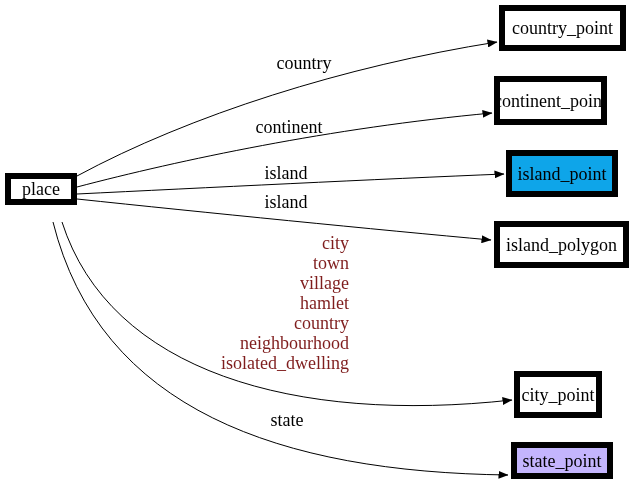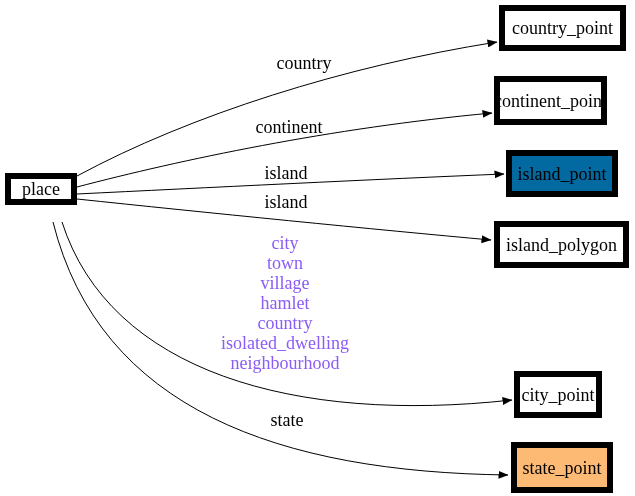--- a/index.html
+++ b/index.html
@@ -68,52 +68,52 @@
   <div id="node-layer">
       <div class="node" style="left: 5px; top: 173px; width: 72px; height: 32px; border-color: rgb(0, 0, 0); background: rgb(255, 255, 255); color: rgb(0, 0, 0);">
         <span>place</span>
       </div>
       <div class="node" style="left: 499px; top: 5px; width: 127px; height: 46px; border-color: rgb(0, 0, 0); background: rgb(255, 255, 255); color: rgb(0, 0, 0);">
         <span>country_point</span>
       </div>
       <div class="node" style="left: 494px; top: 76px; width: 113px; height: 49px; border-color: rgb(0, 0, 0); background: rgb(255, 255, 255); color: rgb(0, 0, 0);">
         <span>continent_point</span>
       </div>
-      <div class="node" style="left: 506px; top: 150px; width: 112px; height: 47px; border-color: rgb(0, 0, 0); background: #0369a1; color: rgb(0, 0, 0);">
+      <div class="node" style="left: 506px; top: 150px; width: 112px; height: 47px; border-color: rgb(0, 0, 0); background: #0ea5e9; color: rgb(0, 0, 0);">
         <span>island_point</span>
       </div>
       <div class="node" style="left: 494px; top: 221px; width: 135px; height: 47px; border-color: rgb(0, 0, 0); background: rgb(255, 255, 255); color: rgb(0, 0, 0);">
         <span>island_polygon</span>
       </div>
       <div class="node" style="left: 514px; top: 371px; width: 88px; height: 47px; border-color: rgb(0, 0, 0); background: rgb(255, 255, 255); color: rgb(0, 0, 0);">
         <span>city_point</span>
       </div>
-      <div class="node" style="left: 511px; top: 442px; width: 102px; height: 51px; border-color: rgb(0, 0, 0); background: #fdba74; color: rgb(0, 0, 0);">
+      <div class="node" style="left: 511px; top: 442px; width: 102px; height: 37px; border-color: rgb(0, 0, 0); background: #c4b5fd; color: rgb(0, 0, 0);">
         <span>state_point</span>
       </div>
     </div>
   <div id="label-layer">
       <div class="edge-label" style="left: 288px; top: 63px; color: rgb(0, 0, 0); margin-left: 16px;">
         <div>country</div>
       </div>
       <div class="edge-label" style="left: 289px; top: 127px; color: rgb(0, 0, 0);">
         <div>continent</div>
       </div>
       <div class="edge-label" style="left: 286px; top: 173px; color: rgb(0, 0, 0);">
         <div>island</div>
       </div>
       <div class="edge-label" style="left: 286px; top: 202px; color: rgb(0, 0, 0);">
         <div>island</div>
       </div>
-      <div class="edge-label" style="left: 285px; top: 303px; color: #8b5cf6;">
+      <div class="edge-label" style="left: 285px; top: 303px; color: #7f1d1d; text-align: right;">
         <div>city</div>
         <div>town</div>
         <div>village</div>
         <div>hamlet</div>
         <div>country</div>
+        <div>neighbourhood</div>
         <div>isolated_dwelling</div>
-        <div>neighbourhood</div>
       </div>
       <div class="edge-label" style="left: 287px; top: 420px; color: rgb(0, 0, 0);">
         <div>state</div>
       </div>
     </div>
 </div>
 
 </body></html>

